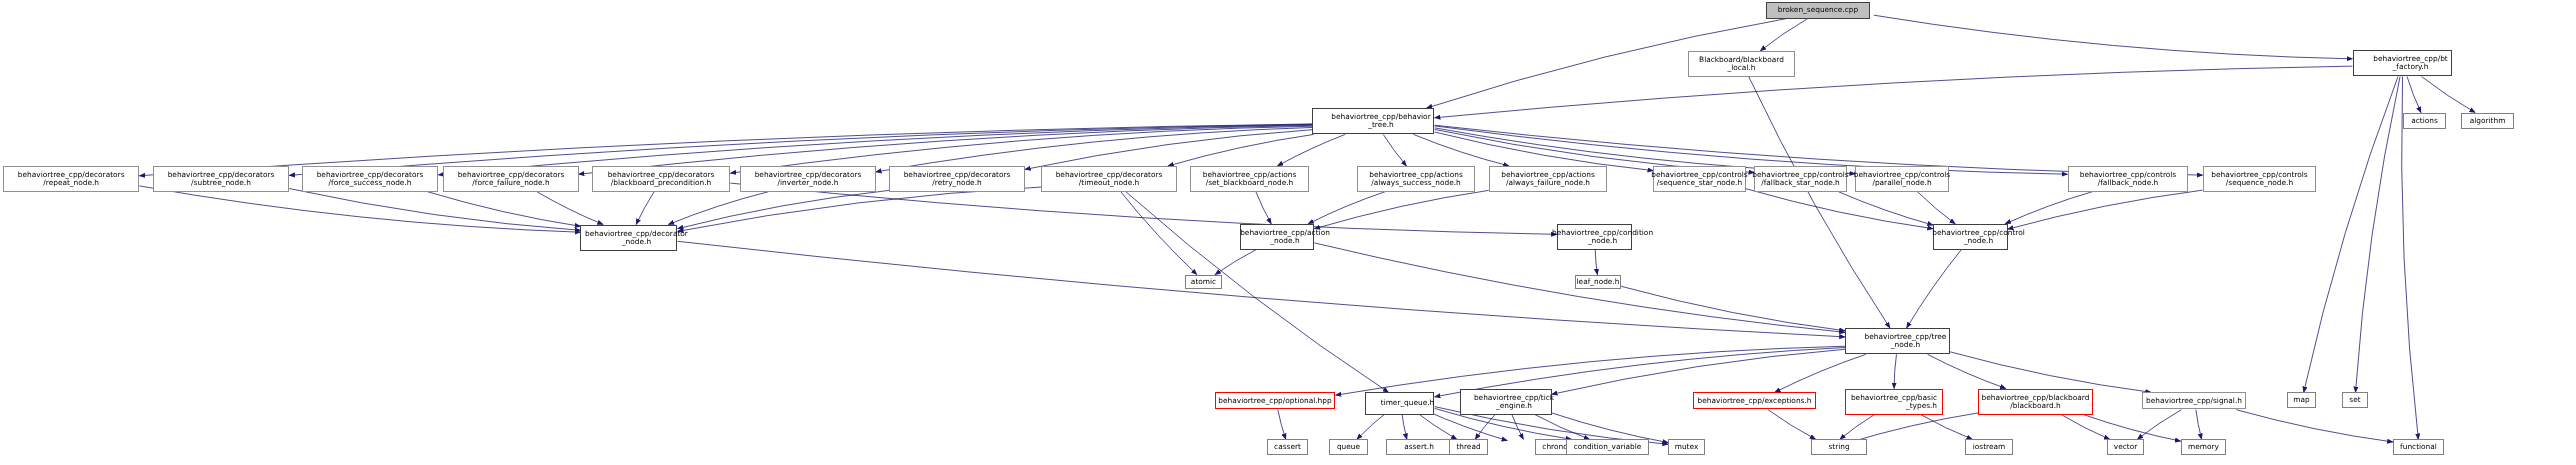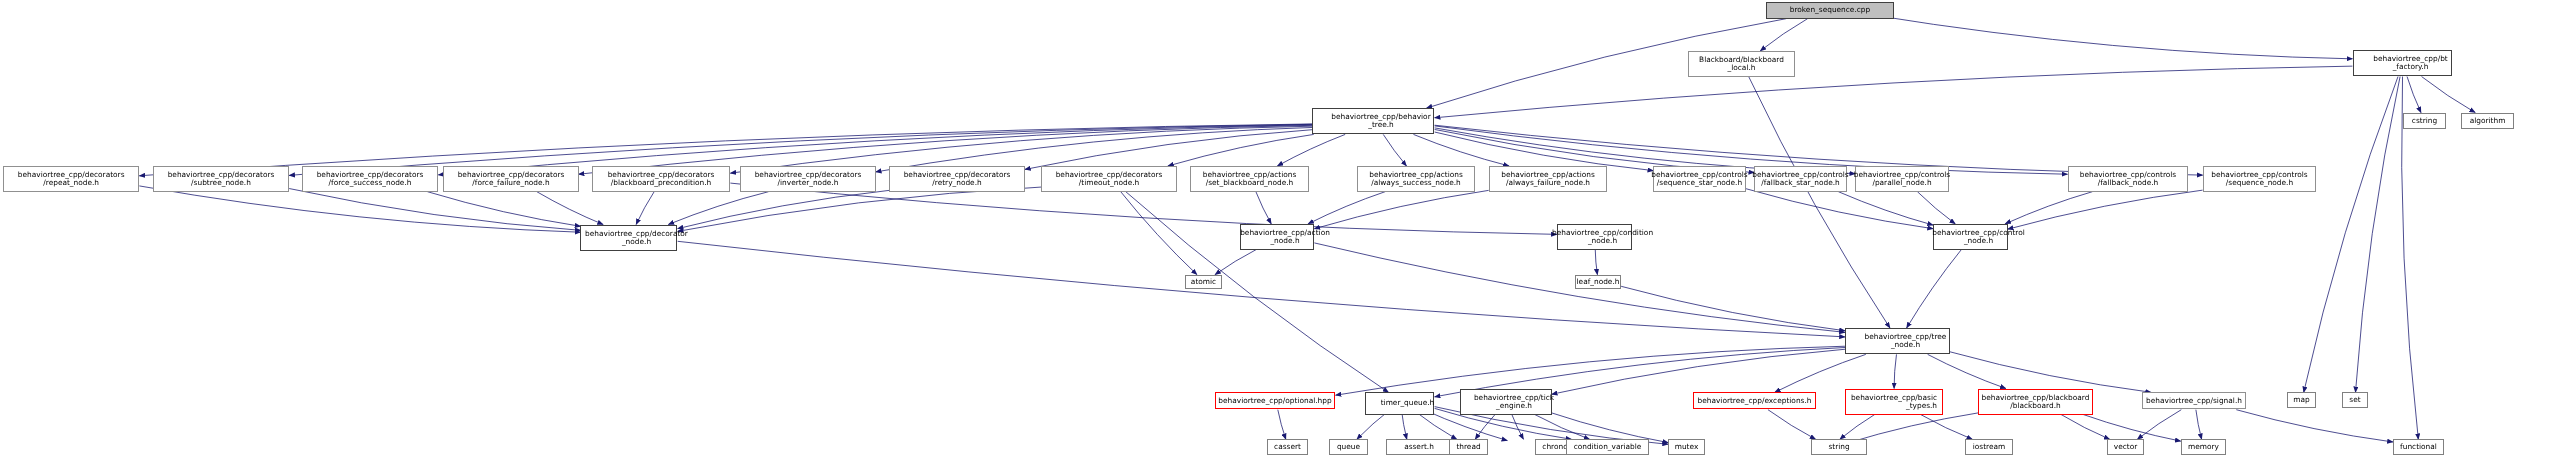--- a/index.html
+++ b/index.html
@@ -101,26 +101,26 @@
         <path d="M2984.6783216783215,644 Q3023.9496853146857,666.3445454545455 3065.951048951049,683" fill="none" stroke="#191970" stroke-width="1.2" marker-end="url(#arrow)"></path>
         <path d="M3075,642 Q2970.841555209953,658.517068429238 2870,689.3841368584759" fill="none" stroke="#191970" stroke-width="1.2" marker-end="url(#arrow)"></path>
         <path d="M3203.1608391608393,644 Q3239.977657342658,666.1727272727272 3279.5244755244757,683" fill="none" stroke="#191970" stroke-width="1.2" marker-end="url(#arrow)"></path>
         <path d="M3237.006993006993,644 Q3312.036580794684,670.3106939420733 3390,685.911877394636" fill="none" stroke="#191970" stroke-width="1.2" marker-end="url(#arrow)"></path>
         <path d="M3390.9375,637 Q3355.146944444444,657.6073611111111 3322.5763888888887,683" fill="none" stroke="#191970" stroke-width="1.2" marker-end="url(#arrow)"></path>
         <path d="M3413.625,637 Q3416.487222222222,660.3130555555556 3422.5694444444443,683" fill="none" stroke="#191970" stroke-width="1.2" marker-end="url(#arrow)"></path>
         <path d="M3476.4375,637 Q3596.4600752149,670.6486130014328 3720,687.2478510028653" fill="none" stroke="#191970" stroke-width="1.2" marker-end="url(#arrow)"></path>
       </g>
   </svg>
   <div id="node-layer">
-      <div class="node root" style="left: 1766px; top: 1.9px; width: 128px; height: 16.7px;">broken_sequence.cpp</div>
+      <div class="node root" style="left: 1766px; top: 1.9px; width: 104px; height: 16.7px;">broken_sequence.cpp</div>
       <div class="node thin" style="left: 1688px; top: 51px; width: 107px; height: 26px;">Blackboard/blackboard
 _local.h</div>
       <div class="node cur" style="left: 2353px; top: 50px; width: 99px; height: 26px;">behaviortree_cpp/bt
 _factory.h</div>
-      <div class="node sys" style="left: 2403px; top: 113px; width: 43px; height: 16px;">cstring</div>
+      <div class="node sys" style="left: 2403px; top: 113px; width: 43px; height: 16px;">actions</div>
       <div class="node sys" style="left: 2461px; top: 113px; width: 53px; height: 16px;">algorithm</div>
       <div class="node cur" style="left: 1312px; top: 108px; width: 122px; height: 26px;">behaviortree_cpp/behavior
 _tree.h</div>
       <div class="node thin" style="left: 3.2px; top: 166px; width: 136px; height: 26px;">behaviortree_cpp/decorators
 /repeat_node.h</div>
       <div class="node thin" style="left: 153px; top: 166px; width: 136px; height: 26px;">behaviortree_cpp/decorators
 /subtree_node.h</div>
       <div class="node thin" style="left: 302px; top: 166px; width: 136px; height: 26px;">behaviortree_cpp/decorators
 /force_success_node.h</div>
       <div class="node thin" style="left: 443px; top: 166px; width: 136px; height: 26px;">behaviortree_cpp/decorators

